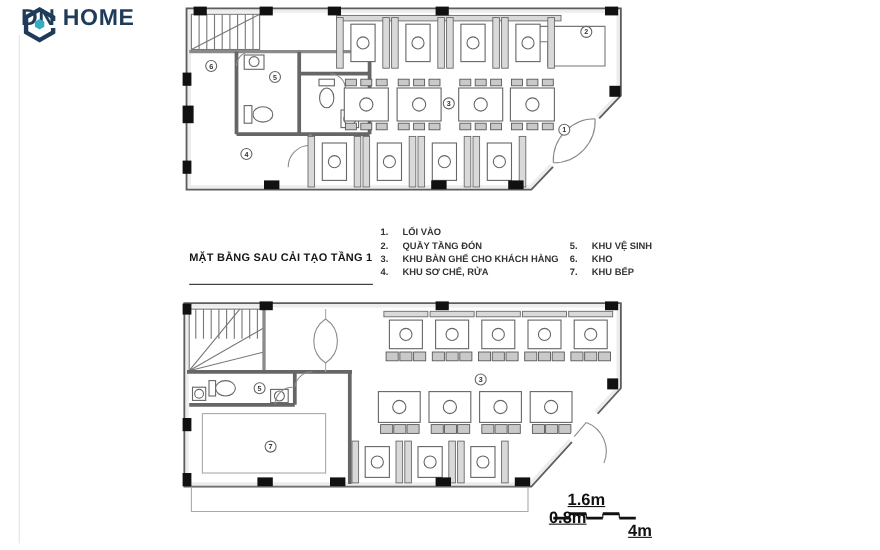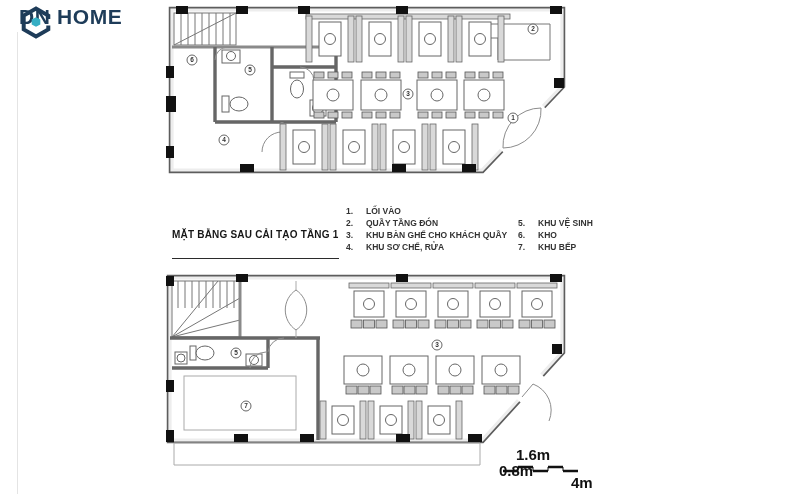--- a/index.html
+++ b/index.html
@@ -11,21 +11,21 @@
   .logo-text{font-size:21px;font-weight:bold;letter-spacing:.6px;color:#1e3c59;}
   .plan-title{position:absolute;font-size:10px;font-weight:bold;color:#161616;
               border-bottom:1.5px solid #2b2b2b;padding-bottom:18px;letter-spacing:.2px;white-space:nowrap;}
   #title1{left:172px;top:229px;}
   #title2{left:172px;top:474px;}
   .legend{position:absolute;font-size:8.5px;font-weight:bold;color:#333;}
   .legend .row{display:flex;height:12px;align-items:center;white-space:nowrap;}
   .legend .num{width:20px;}
   #legend-left{left:346px;top:205px;}
   #legend-right{left:518px;top:217px;}
-  .scale-lbl{position:absolute;font-size:15px;font-weight:bold;color:#111;white-space:nowrap;}
+  .scale-lbl{position:absolute;font-size:15px;font-weight:bold;color:#111;white-space:nowrap;text-decoration:underline;}
   #scale-top{left:516px;top:446px;}
   #scale-bl{left:499px;top:462px;}
   #scale-br{left:571px;top:474px;}
   svg{position:absolute;left:0;top:0;}
   svg text{font-family:"Liberation Sans","DejaVu Sans",sans-serif;}
   .wall-core{fill:none;stroke:#5d5d5d;stroke-width:6.5;}
   .wall-light{fill:#fff;stroke:#ededed;stroke-width:3.2;}
   .iwall{fill:none;stroke:#8a8a8a;stroke-width:3;}
   .iwall-d{fill:none;stroke:#666;stroke-width:3.4;}
   .thin{fill:none;stroke:#777;stroke-width:1;}
@@ -279,21 +279,21 @@
     <div class="row">
       <span class="num">1.</span>
       <span class="lbl">LỐI VÀO</span>
     </div>
     <div class="row">
       <span class="num">2.</span>
       <span class="lbl">QUẦY TẦNG ĐÓN</span>
     </div>
     <div class="row">
       <span class="num">3.</span>
-      <span class="lbl">KHU BÀN GHẾ CHO KHÁCH QUẦY</span>
+      <span class="lbl">KHU BÀN GHẾ CHO KHÁCH HÀNG</span>
     </div>
     <div class="row">
       <span class="num">4.</span>
       <span class="lbl">KHU SƠ CHẾ, RỬA</span>
     </div>
   </div>
   <div id="legend-right" class="legend">
     <div class="row">
       <span class="num">5.</span>
       <span class="lbl">KHU VỆ SINH</span>

